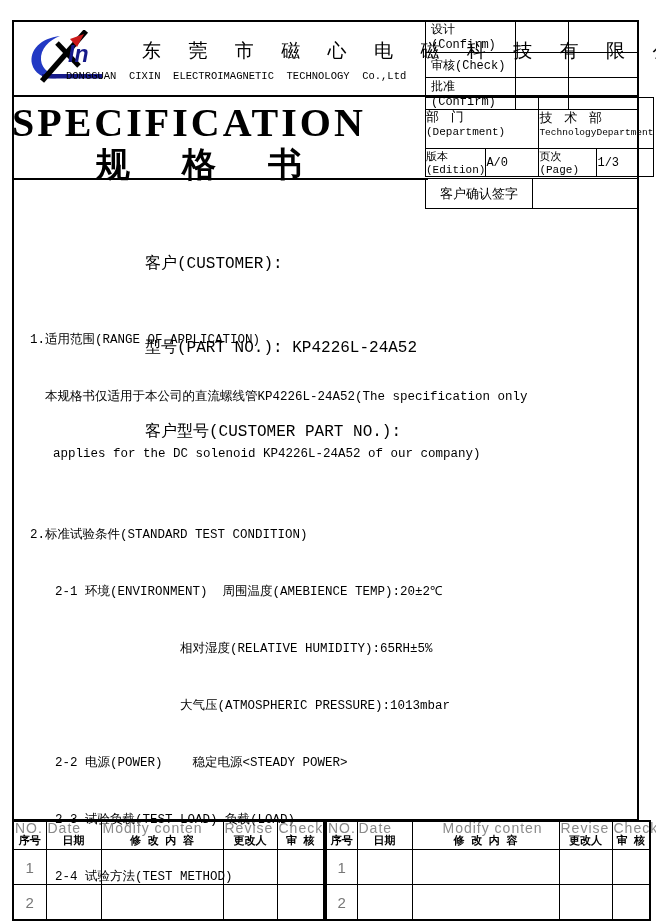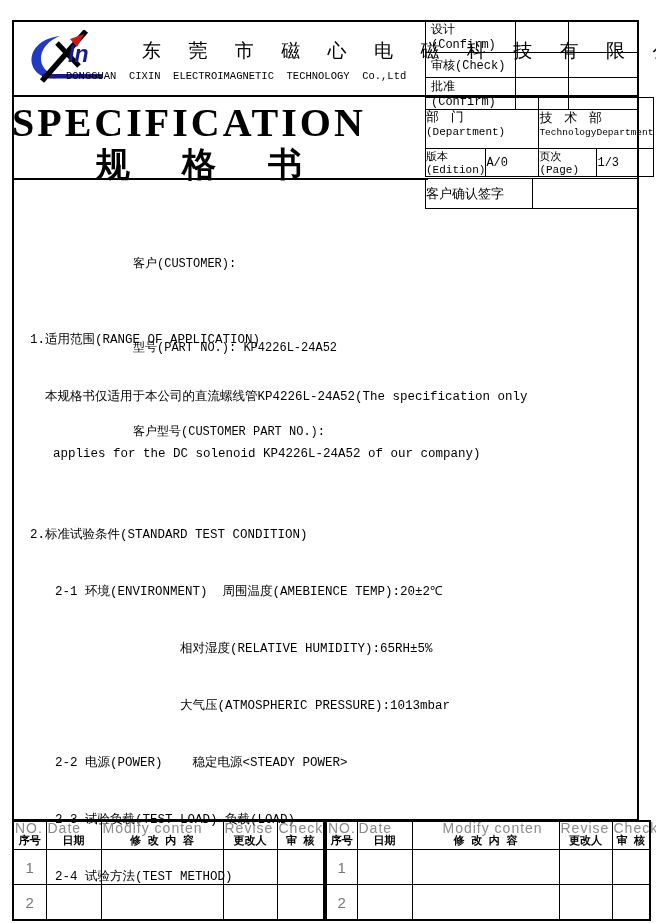--- a/index.html
+++ b/index.html
@@ -36,24 +36,24 @@
   
   .dept{left:425px;top:97px;}
   .dept td{text-align:left;}
   .dept .r1{height:51px;}
   .dept .r2{height:28px;}
   .cell-2l .a{display:block;font-size:13px;letter-spacing:2px;}
   .cell-2l .b{display:block;font-size:11px;}
   .cell-2l .b-sm{display:block;font-size:9.5px;}
   .val{font-size:12px;}
   .csign{left:425px;top:178px;}
-  .csign td{height:29px;font-size:13px;}
-
-  
-  .customer{left:133px;top:194px;font-size:12px;line-height:28px;white-space:pre;}
+  .csign td{height:29px;text-align:center;font-size:13px;}
+
+  
+  .customer{left:145px;top:194px;font-size:16px;line-height:28px;white-space:pre;}
 
   
   .body{left:30px;top:293px;width:604px;font-size:12.5px;line-height:19px;white-space:pre;}
   .body .row{position:relative;}
   .ind1{padding-left:15px;}
   .ind1b{padding-left:23px;}
   .ind2{padding-left:25px;}
   .ind3{padding-left:150px;}
   .gap-s{margin-top:5px;}
 

